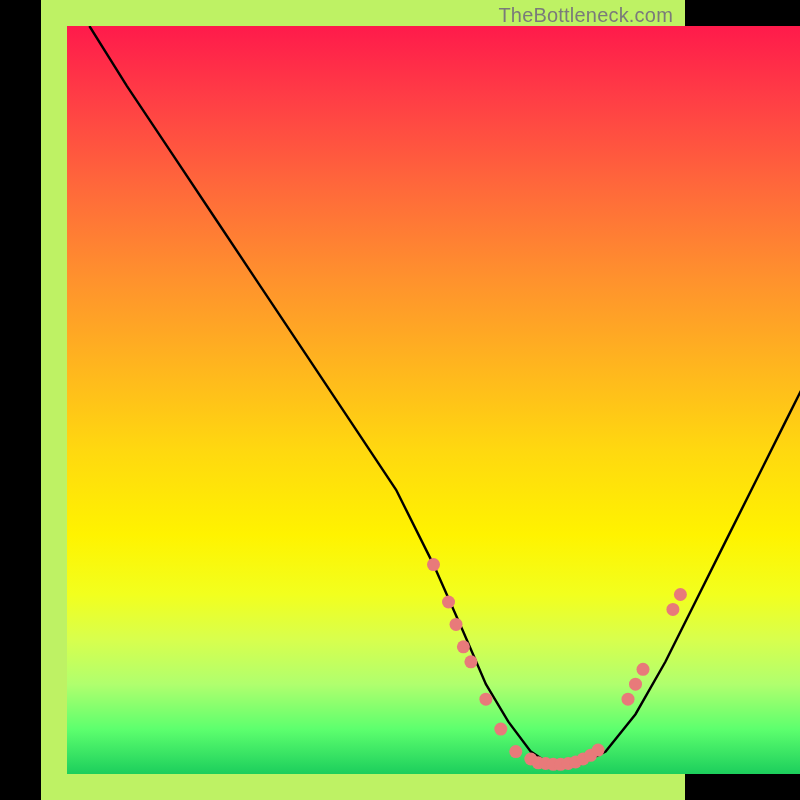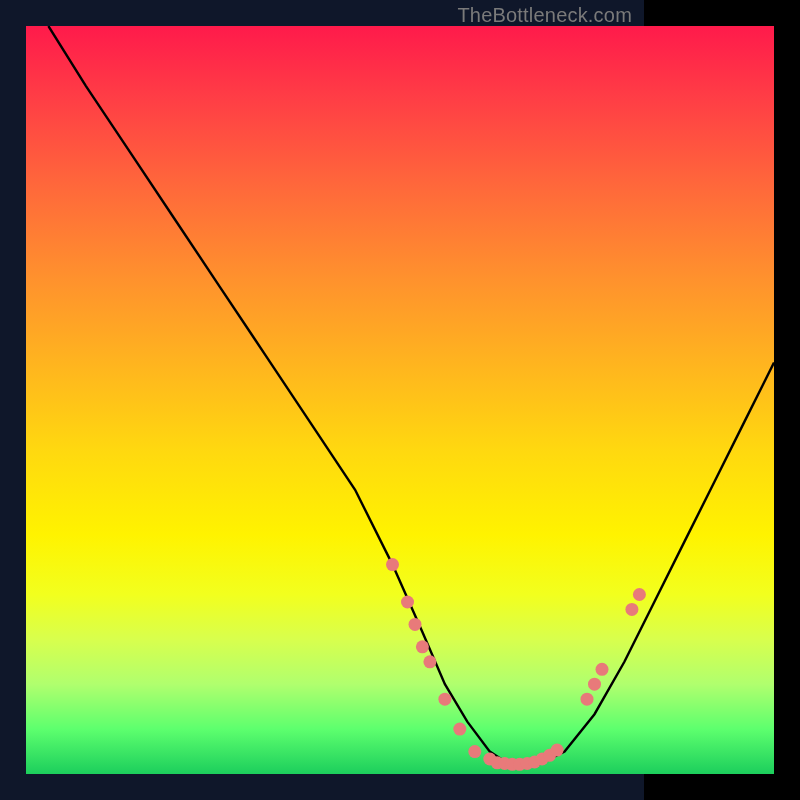--- a/index.html
+++ b/index.html
@@ -8,21 +8,22 @@
     width: 800px;
     height: 800px;
     background: #000;
     overflow: hidden;
     font-family: Arial, Helvetica, sans-serif;
   }
   .frame {
     position: relative;
     width: 644px;
     height: 800px;
-    background: #0f172a;
+    background: #bef264;
+    margin-left: 41px;
   }
   .plot {
     position: absolute;
     left: 26px;
     top: 26px;
     width: 748px;
     height: 748px;
     
     background: linear-gradient(
       to bottom,

